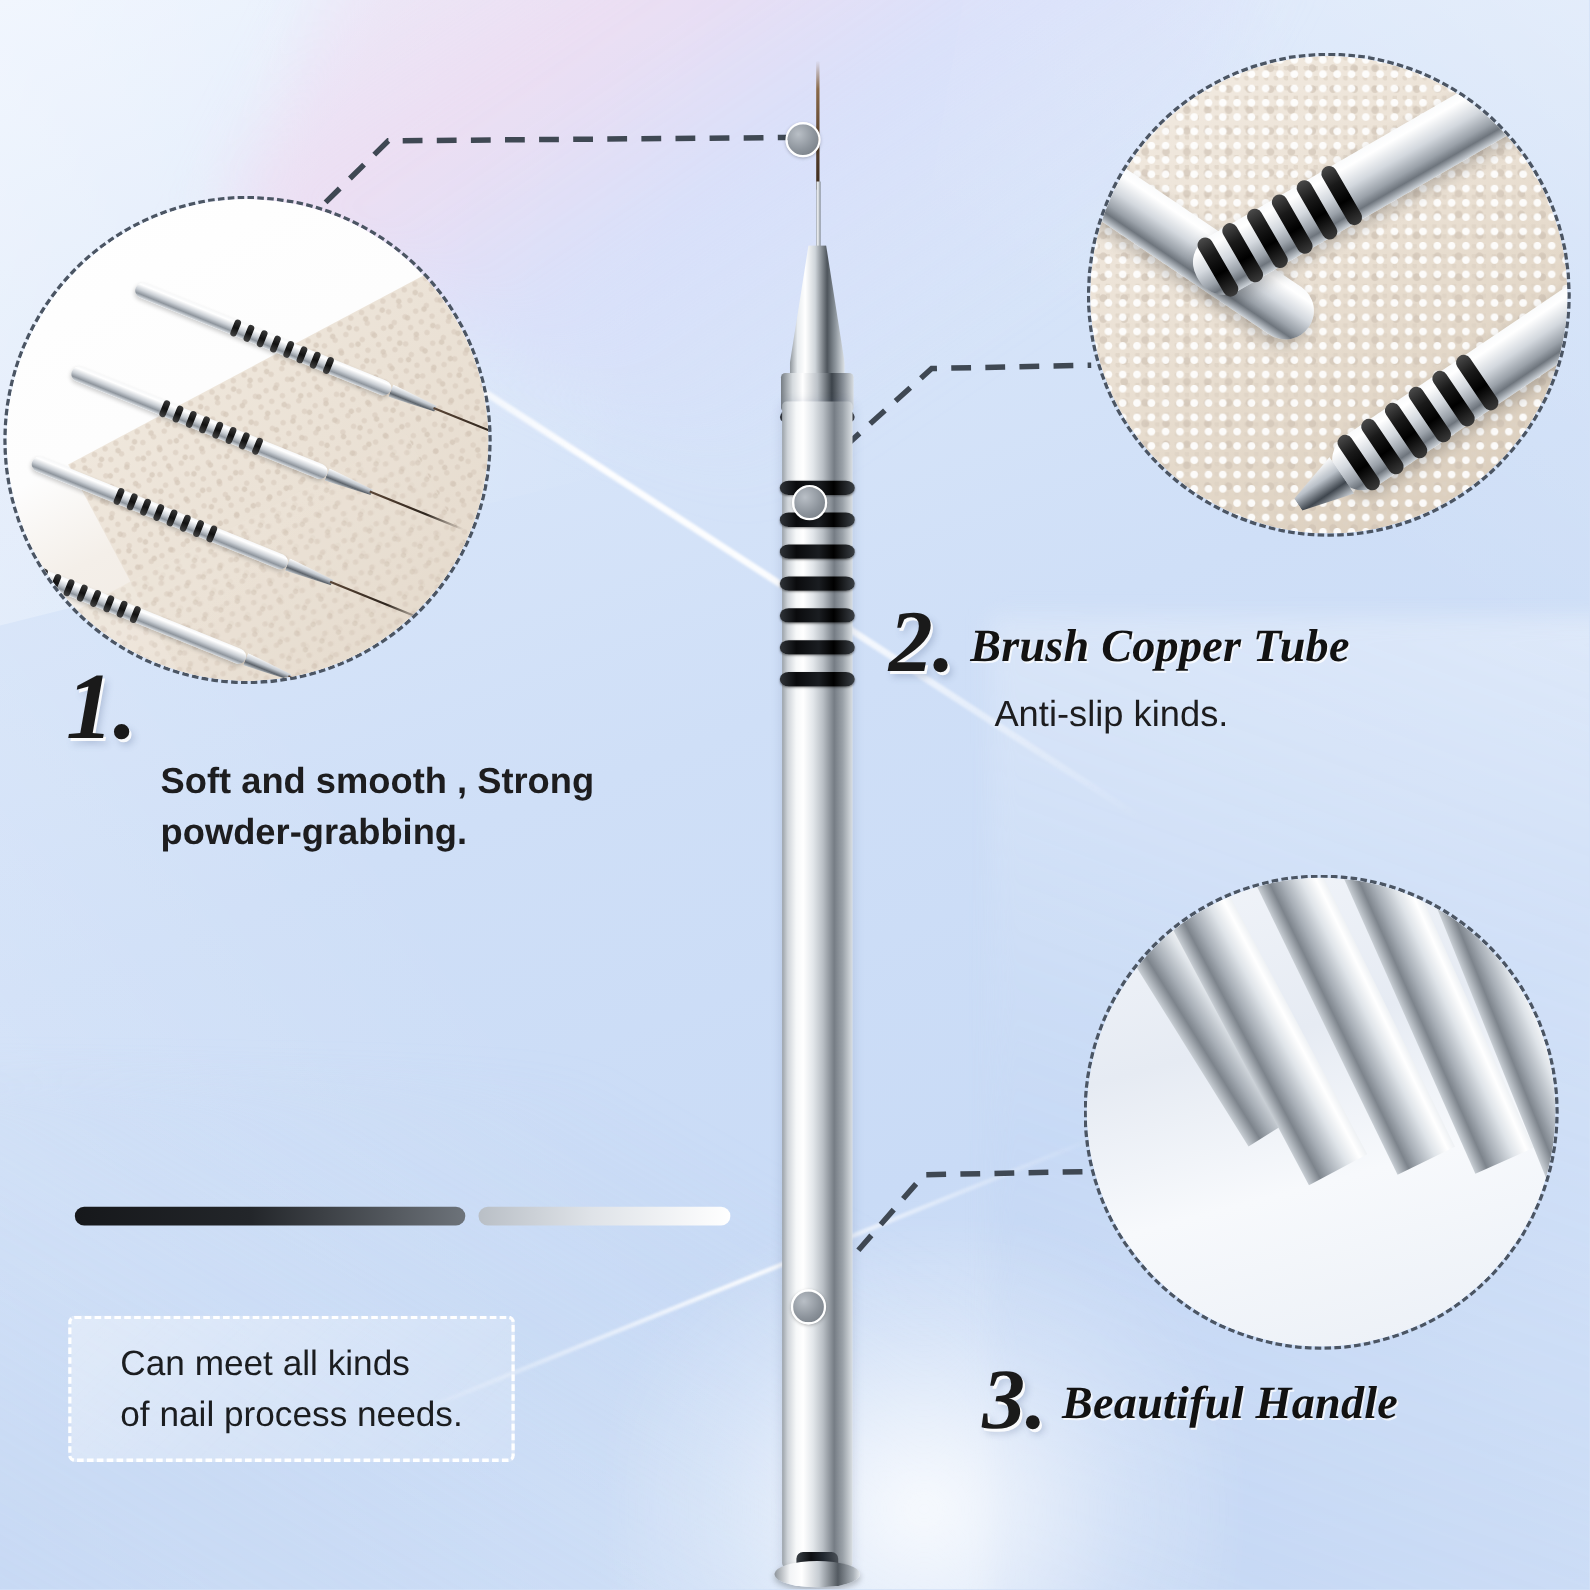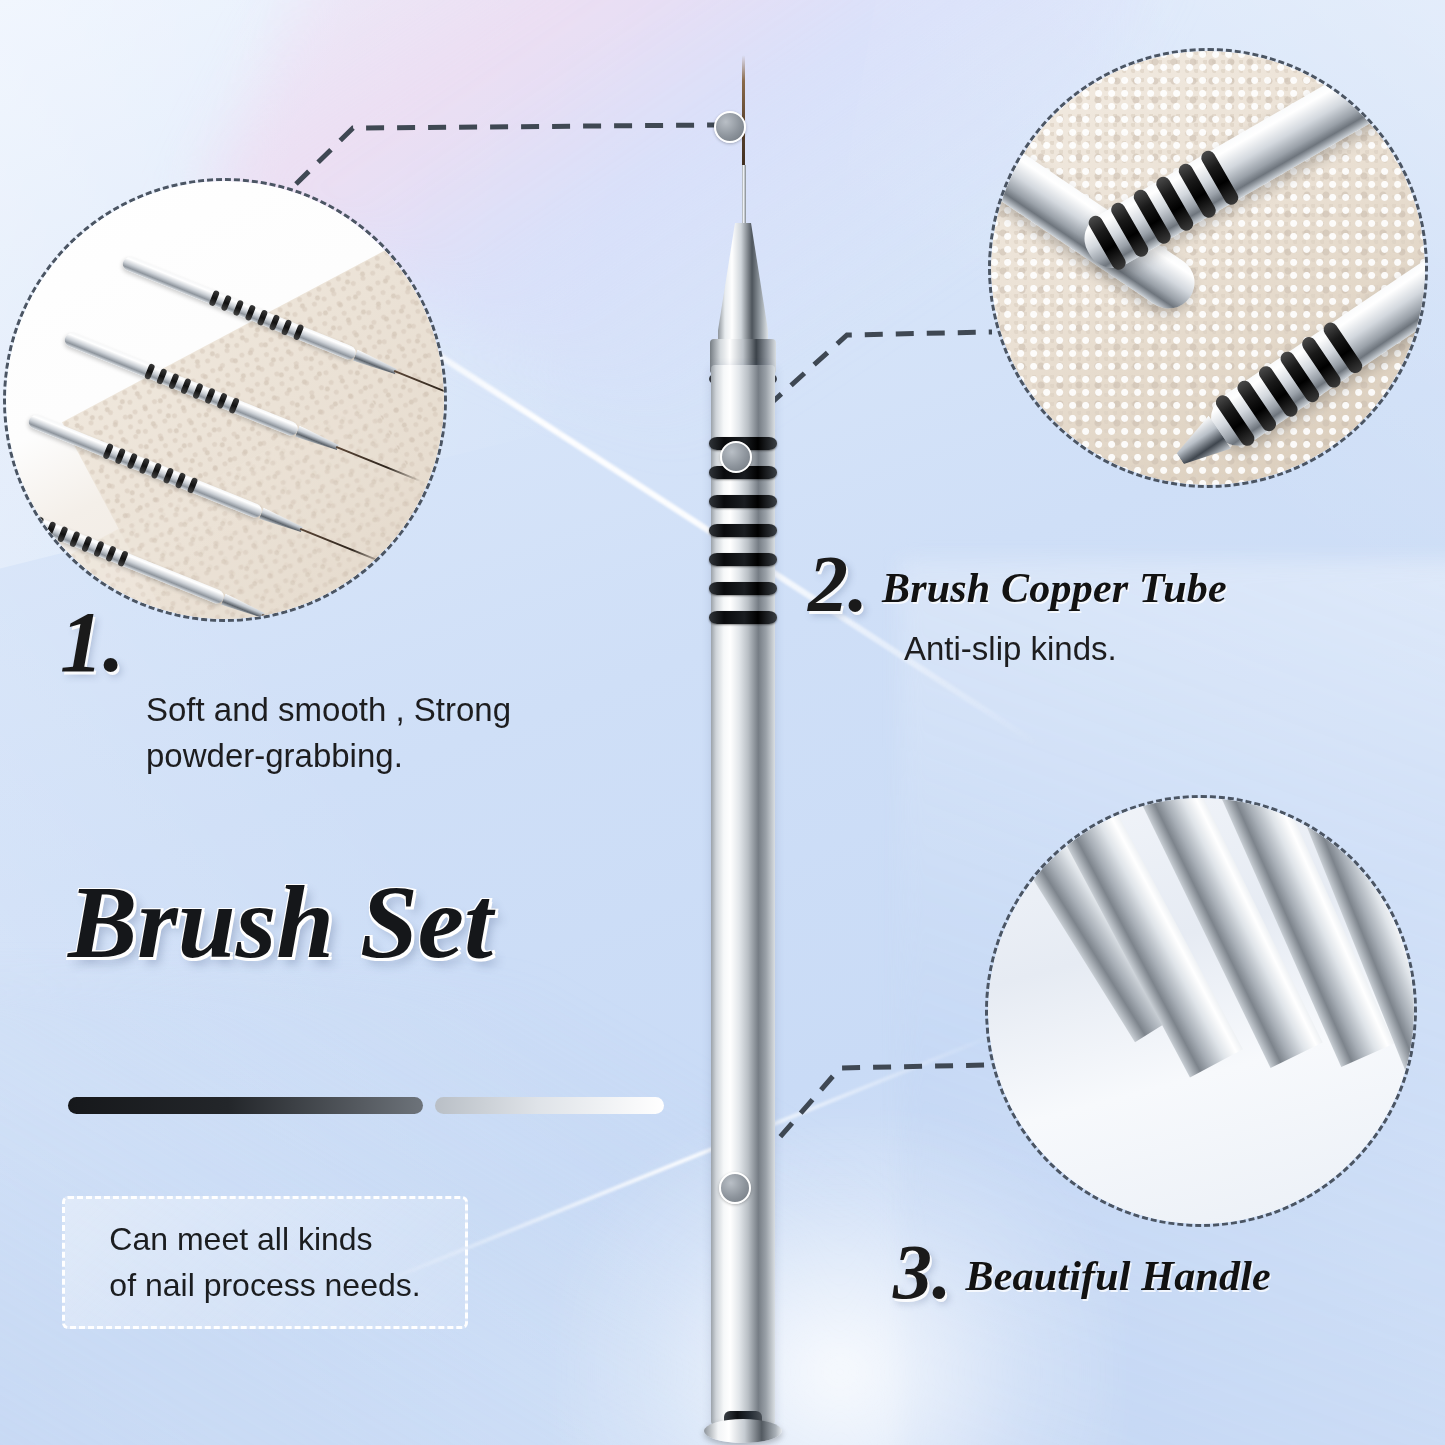--- a/index.html
+++ b/index.html
@@ -232,21 +232,21 @@
   }
   .feat-sub{
     font-family:"Liberation Sans", sans-serif;
     color:#1d1d1f;font-weight:400;
   }
 
   #feat1{position:absolute;left:60px;top:604px;width:650px;}
   #feat1 .row{display:flex;align-items:flex-end;gap:12px;}
   #feat1 .num{font-size:86px;}
   #feat1 .feat-title{font-size:45px;padding-bottom:9px;white-space:nowrap;}
-  #feat1 .feat-sub{font-size:33px;line-height:1.38;margin:6px 0 0 86px;}
+  #feat1 .feat-sub{font-size:33px;line-height:1.38;margin:6px 0 0 86px;font-weight:bold;}
 
   #feat2{position:absolute;left:808px;top:548px;width:560px;}
   #feat2 .row{display:flex;align-items:flex-end;gap:14px;}
   #feat2 .num{font-size:80px;}
   #feat2 .feat-title{font-size:42px;padding-bottom:8px;white-space:nowrap;}
   #feat2 .feat-sub{font-size:33px;line-height:1.38;margin:6px 0 0 96px;}
 
   #feat3{position:absolute;left:893px;top:1237px;width:520px;}
   #feat3 .row{display:flex;align-items:flex-end;gap:14px;}
   #feat3 .num{font-size:78px;}
@@ -499,21 +499,20 @@
   </div>
 
   <div id="feat3">
     <div class="row">
       <span class="num">3.</span>
       <span class="feat-title">Beautiful Handle</span>
     </div>
   </div>
 
   <div id="headline">
-    <div class="hl">Brush Set</div>
   </div>
   <div id="rulewrap">
     <div class="r1"></div>
     <div class="r2"></div>
   </div>
 
   <div id="tagline">
     <p>
       <span>Can meet all kinds</span><br>
       <span>of nail process needs.</span>

